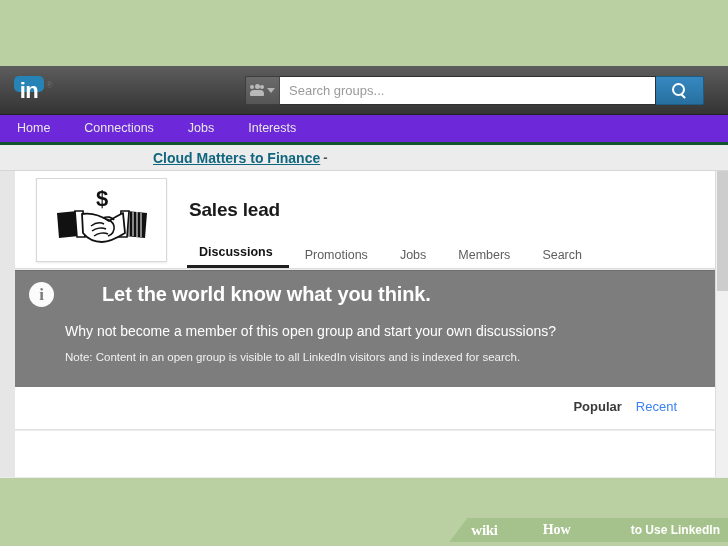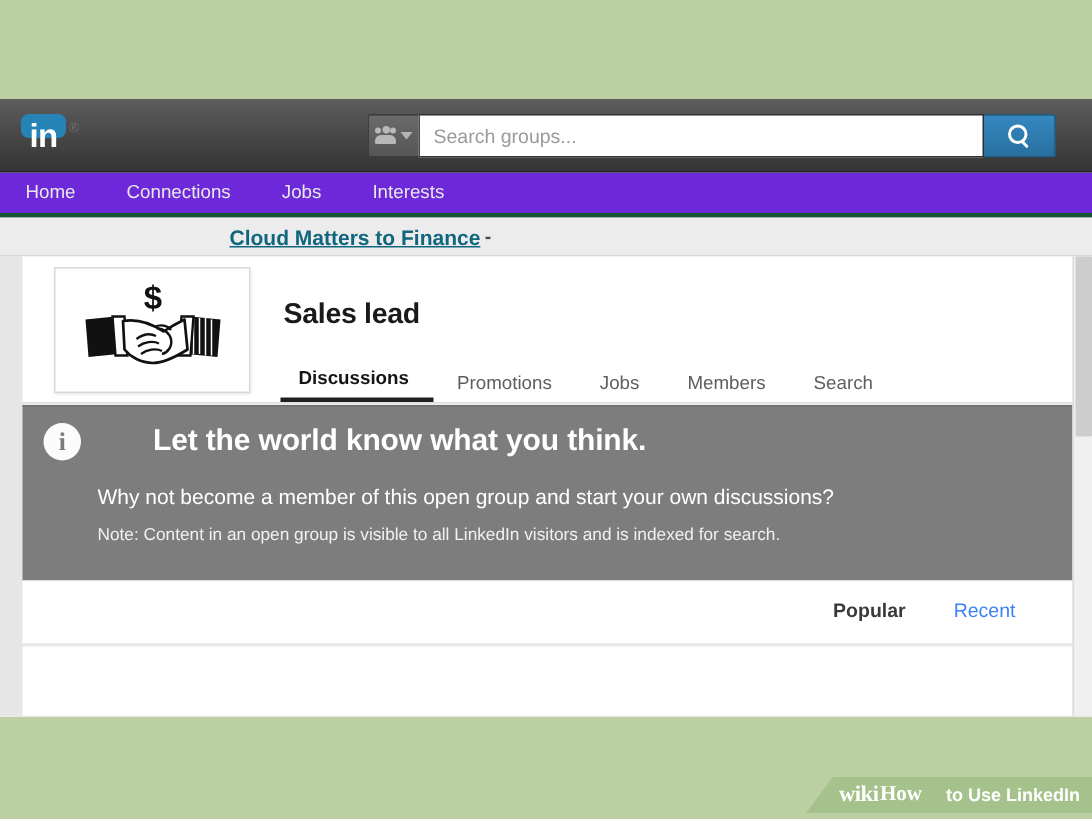--- a/index.html
+++ b/index.html
@@ -338,21 +338,21 @@
     width: 700px;
     height: 43px;
     background: #ffffff;
     border-bottom: 1px solid #e2e2e2;
   }
   .sort-links {
     position: absolute;
     right: 38px;
     top: 12px;
     display: flex;
-    gap: 32px;
+    gap: 14px;
   }
   .sort-link {
     font-size: 13px;
     color: #3b82f6;
     text-decoration: none;
   }
   .sort-link.active {
     color: #3a3a3a;
     font-weight: bold;
   }
@@ -390,20 +390,21 @@
   .watermark {
     position: absolute;
     right: 0;
     bottom: 4px;
     height: 24px;
     background: #a6c28c;
     display: flex;
     align-items: center;
     padding: 0 8px 0 22px;
     clip-path: polygon(18px 0, 100% 0, 100% 100%, 0 100%);
+    gap: 44px;
   }
   .wm-wiki {
     font-family: "Liberation Serif", serif;
     font-weight: bold;
     font-size: 15px;
     color: #ffffff;
     letter-spacing: -0.3px;
   }
   .wm-how {
     font-family: "Liberation Serif", serif;

